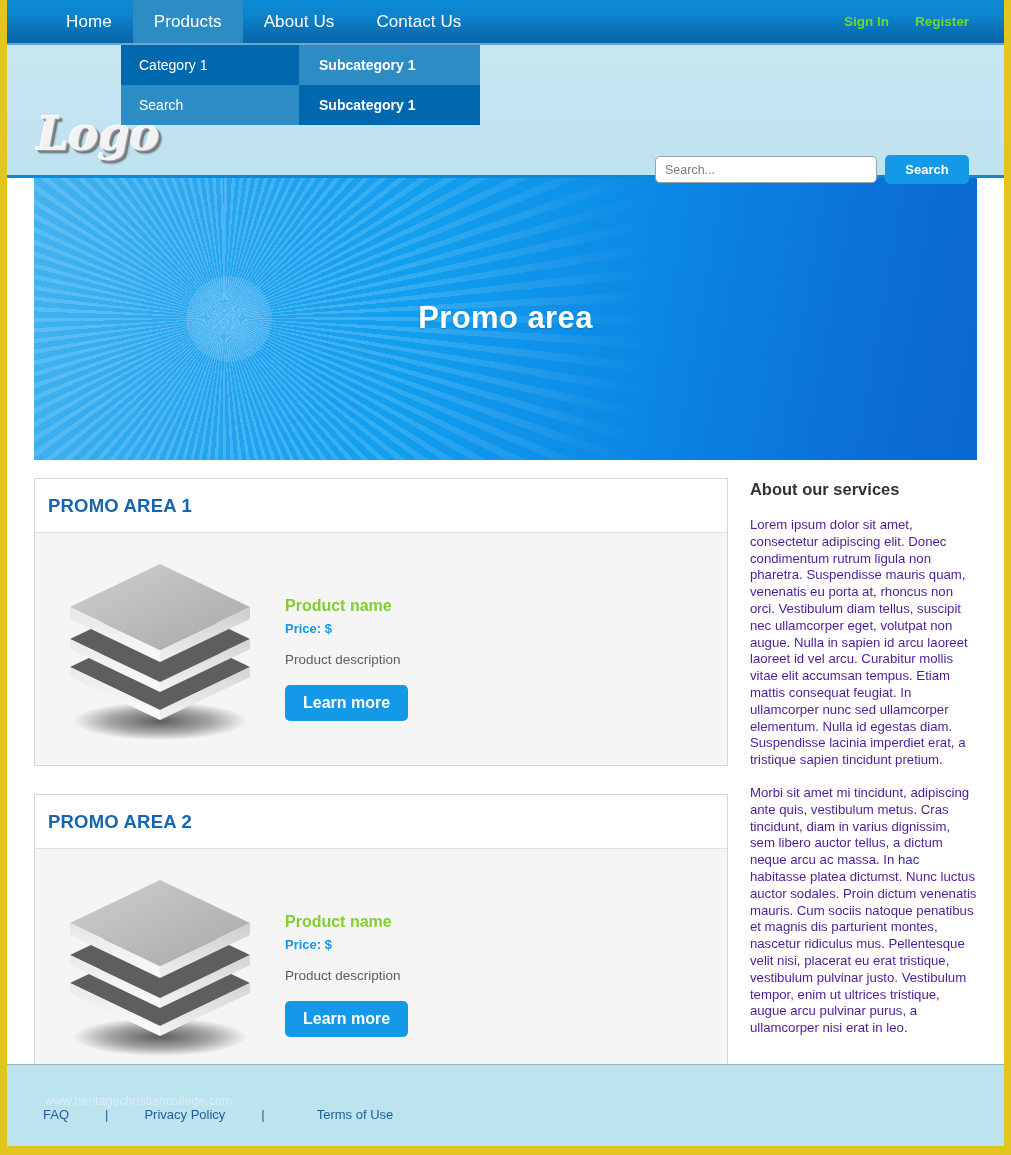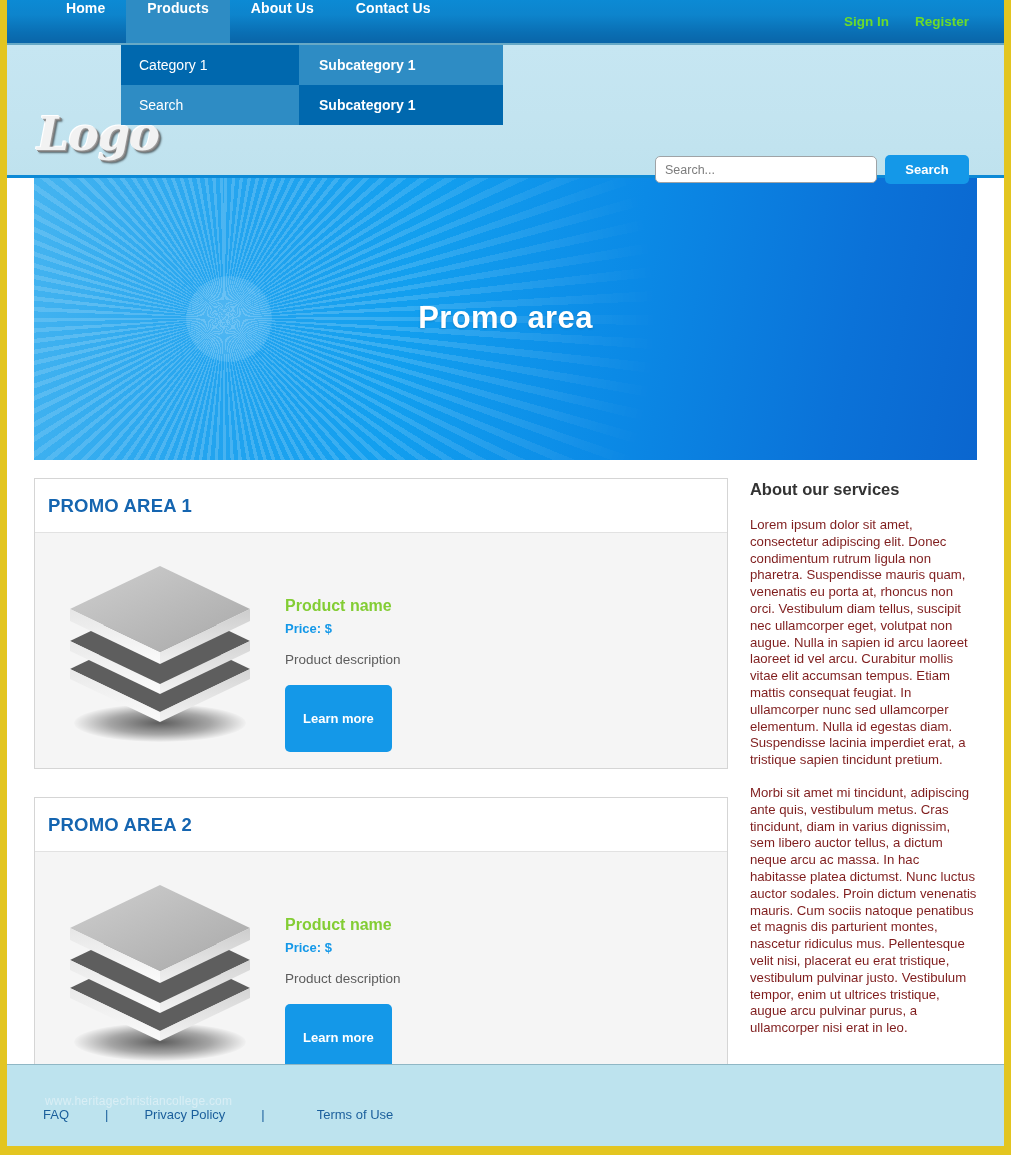--- a/index.html
+++ b/index.html
@@ -28,25 +28,25 @@
     position: relative;
     height: 45px;
     background: linear-gradient(to bottom, #0c8ad4 0%, #0d84cc 35%, #0a6fb4 75%, #0a65a8 100%);
     border-bottom: 2px solid #67a9c6;
     display: flex;
     align-items: stretch;
     z-index: 40;
   }
   .nav-left { display: flex; align-items: stretch; margin-left: 38px; }
   .nav-item {
-    display: flex; 
+    display: flex; align-items: center;
     padding: 0 21px;
     color: #ffffff;
-    font-size: 14px;
-    font-weight: bold;
+    font-size: 17px;
+    font-weight: normal;
     letter-spacing: .1px;
     cursor: pointer;
     white-space: nowrap;
   }
   .nav-item.active { background: #2e8cc4; }
 
   .nav-right {
     margin-left: auto;
     display: flex;
     align-items: center;
@@ -78,21 +78,21 @@
     color: #ffffff;
     font-size: 14px;
     cursor: pointer;
   }
   .drop-item.hl { background: #0068ae; }
 
   .subdropdown {
     position: absolute;
     top: 45px;
     left: 292px;
-    width: 204px;
+    width: 181px;
     z-index: 60;
   }
   .sub-item {
     height: 40px;
     display: flex;
     align-items: center;
     padding-left: 20px;
     color: #ffffff;
     font-size: 14px;
     font-weight: bold;
@@ -262,23 +262,23 @@
     color: #5d5d5d;
     font-size: 13.5px;
     margin-bottom: 18px;
   }
   .learn-btn {
     display: inline-block;
     background: #1498e8;
     color: #ffffff;
     border: none;
     border-radius: 5px;
-    padding: 26px 18px;
+    padding: 9px 18px;
     font-family: "Liberation Sans", sans-serif;
-    font-size: 13px;
+    font-size: 16px;
     font-weight: bold;
     cursor: pointer;
   }
 
   
   .cubes { position: relative; width: 192px; height: 182px; }
   .cube-shadow {
     position: absolute;
     left: 10px; bottom: 0px;
     width: 172px; height: 38px;
@@ -289,21 +289,21 @@
   .slab svg { display: block; }
 
   
   .side-title {
     color: #333333;
     font-size: 16.5px;
     font-weight: bold;
     margin-bottom: 18px;
   }
   .side-para {
-    color: #7f1d1d;
+    color: #4c1d95;
     font-size: 13.2px;
     line-height: 16.8px;
     margin-bottom: 16px;
     text-align: left;
   }
 
   
   .footer {
     position: absolute;
     left: 0; right: 0;

